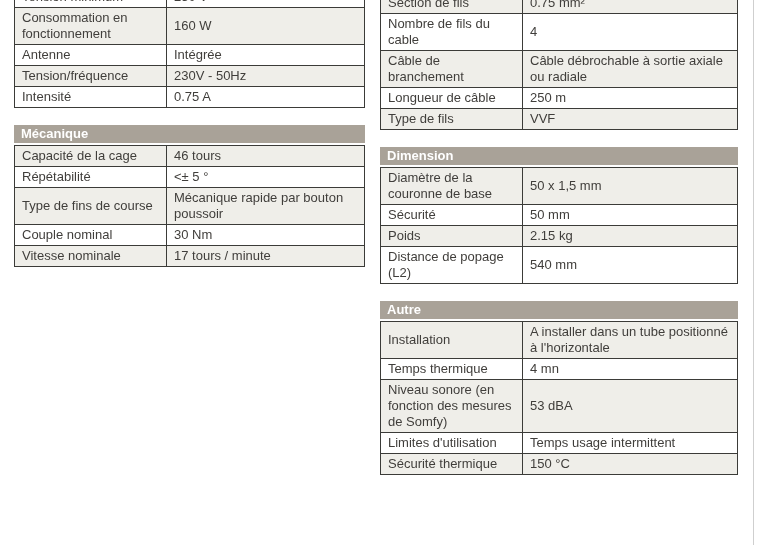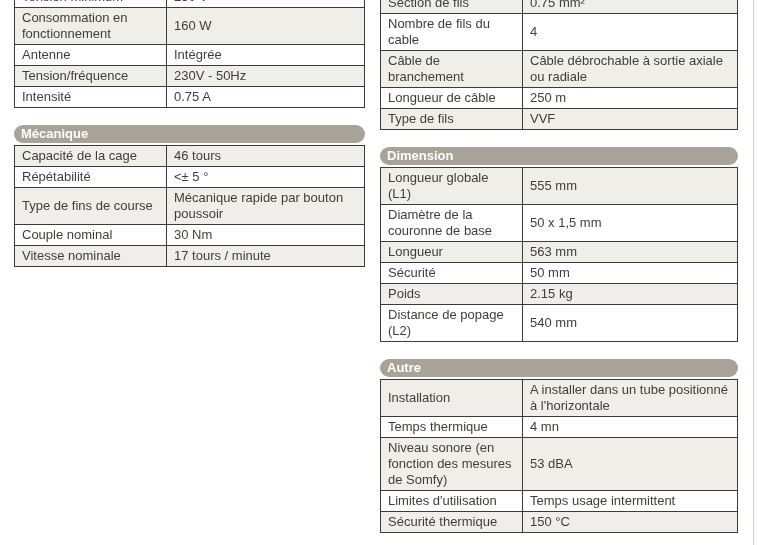--- a/index.html
+++ b/index.html
@@ -25,21 +25,20 @@
 
   .tbl-header {
     background: #a9a298;
     color: #ffffff;
     font-size: 13px;
     font-weight: bold;
     height: 18px;
     line-height: 18px;
     padding-left: 7px;
     margin-bottom: 2px;
-    border-radius: 9px;
   }
 
   table.spec {
     width: 100%;
     border-collapse: collapse;
     table-layout: fixed;
     font-size: 13px;
     color: #403e3b;
   }
   table.spec td {
@@ -144,32 +143,24 @@
             <td class="value">VVF</td>
           </tr>
         </tbody>
       </table>
     </div>
     <div class="tbl-block">
       <div class="tbl-header">Dimension</div>
       <table class="spec stripe-odd">
         <tbody>
           <tr>
-            <td class="label">Longueur globale (L1)</td>
-            <td class="value">555 mm</td>
-          </tr>
-          <tr>
             <td class="label">Diamètre de la couronne de base</td>
             <td class="value">50 x 1,5 mm</td>
           </tr>
           <tr>
-            <td class="label">Longueur</td>
-            <td class="value">563 mm</td>
-          </tr>
-          <tr>
             <td class="label">Sécurité</td>
             <td class="value">50 mm</td>
           </tr>
           <tr>
             <td class="label">Poids</td>
             <td class="value">2.15 kg</td>
           </tr>
           <tr>
             <td class="label">Distance de popage (L2)</td>
             <td class="value">540 mm</td>

